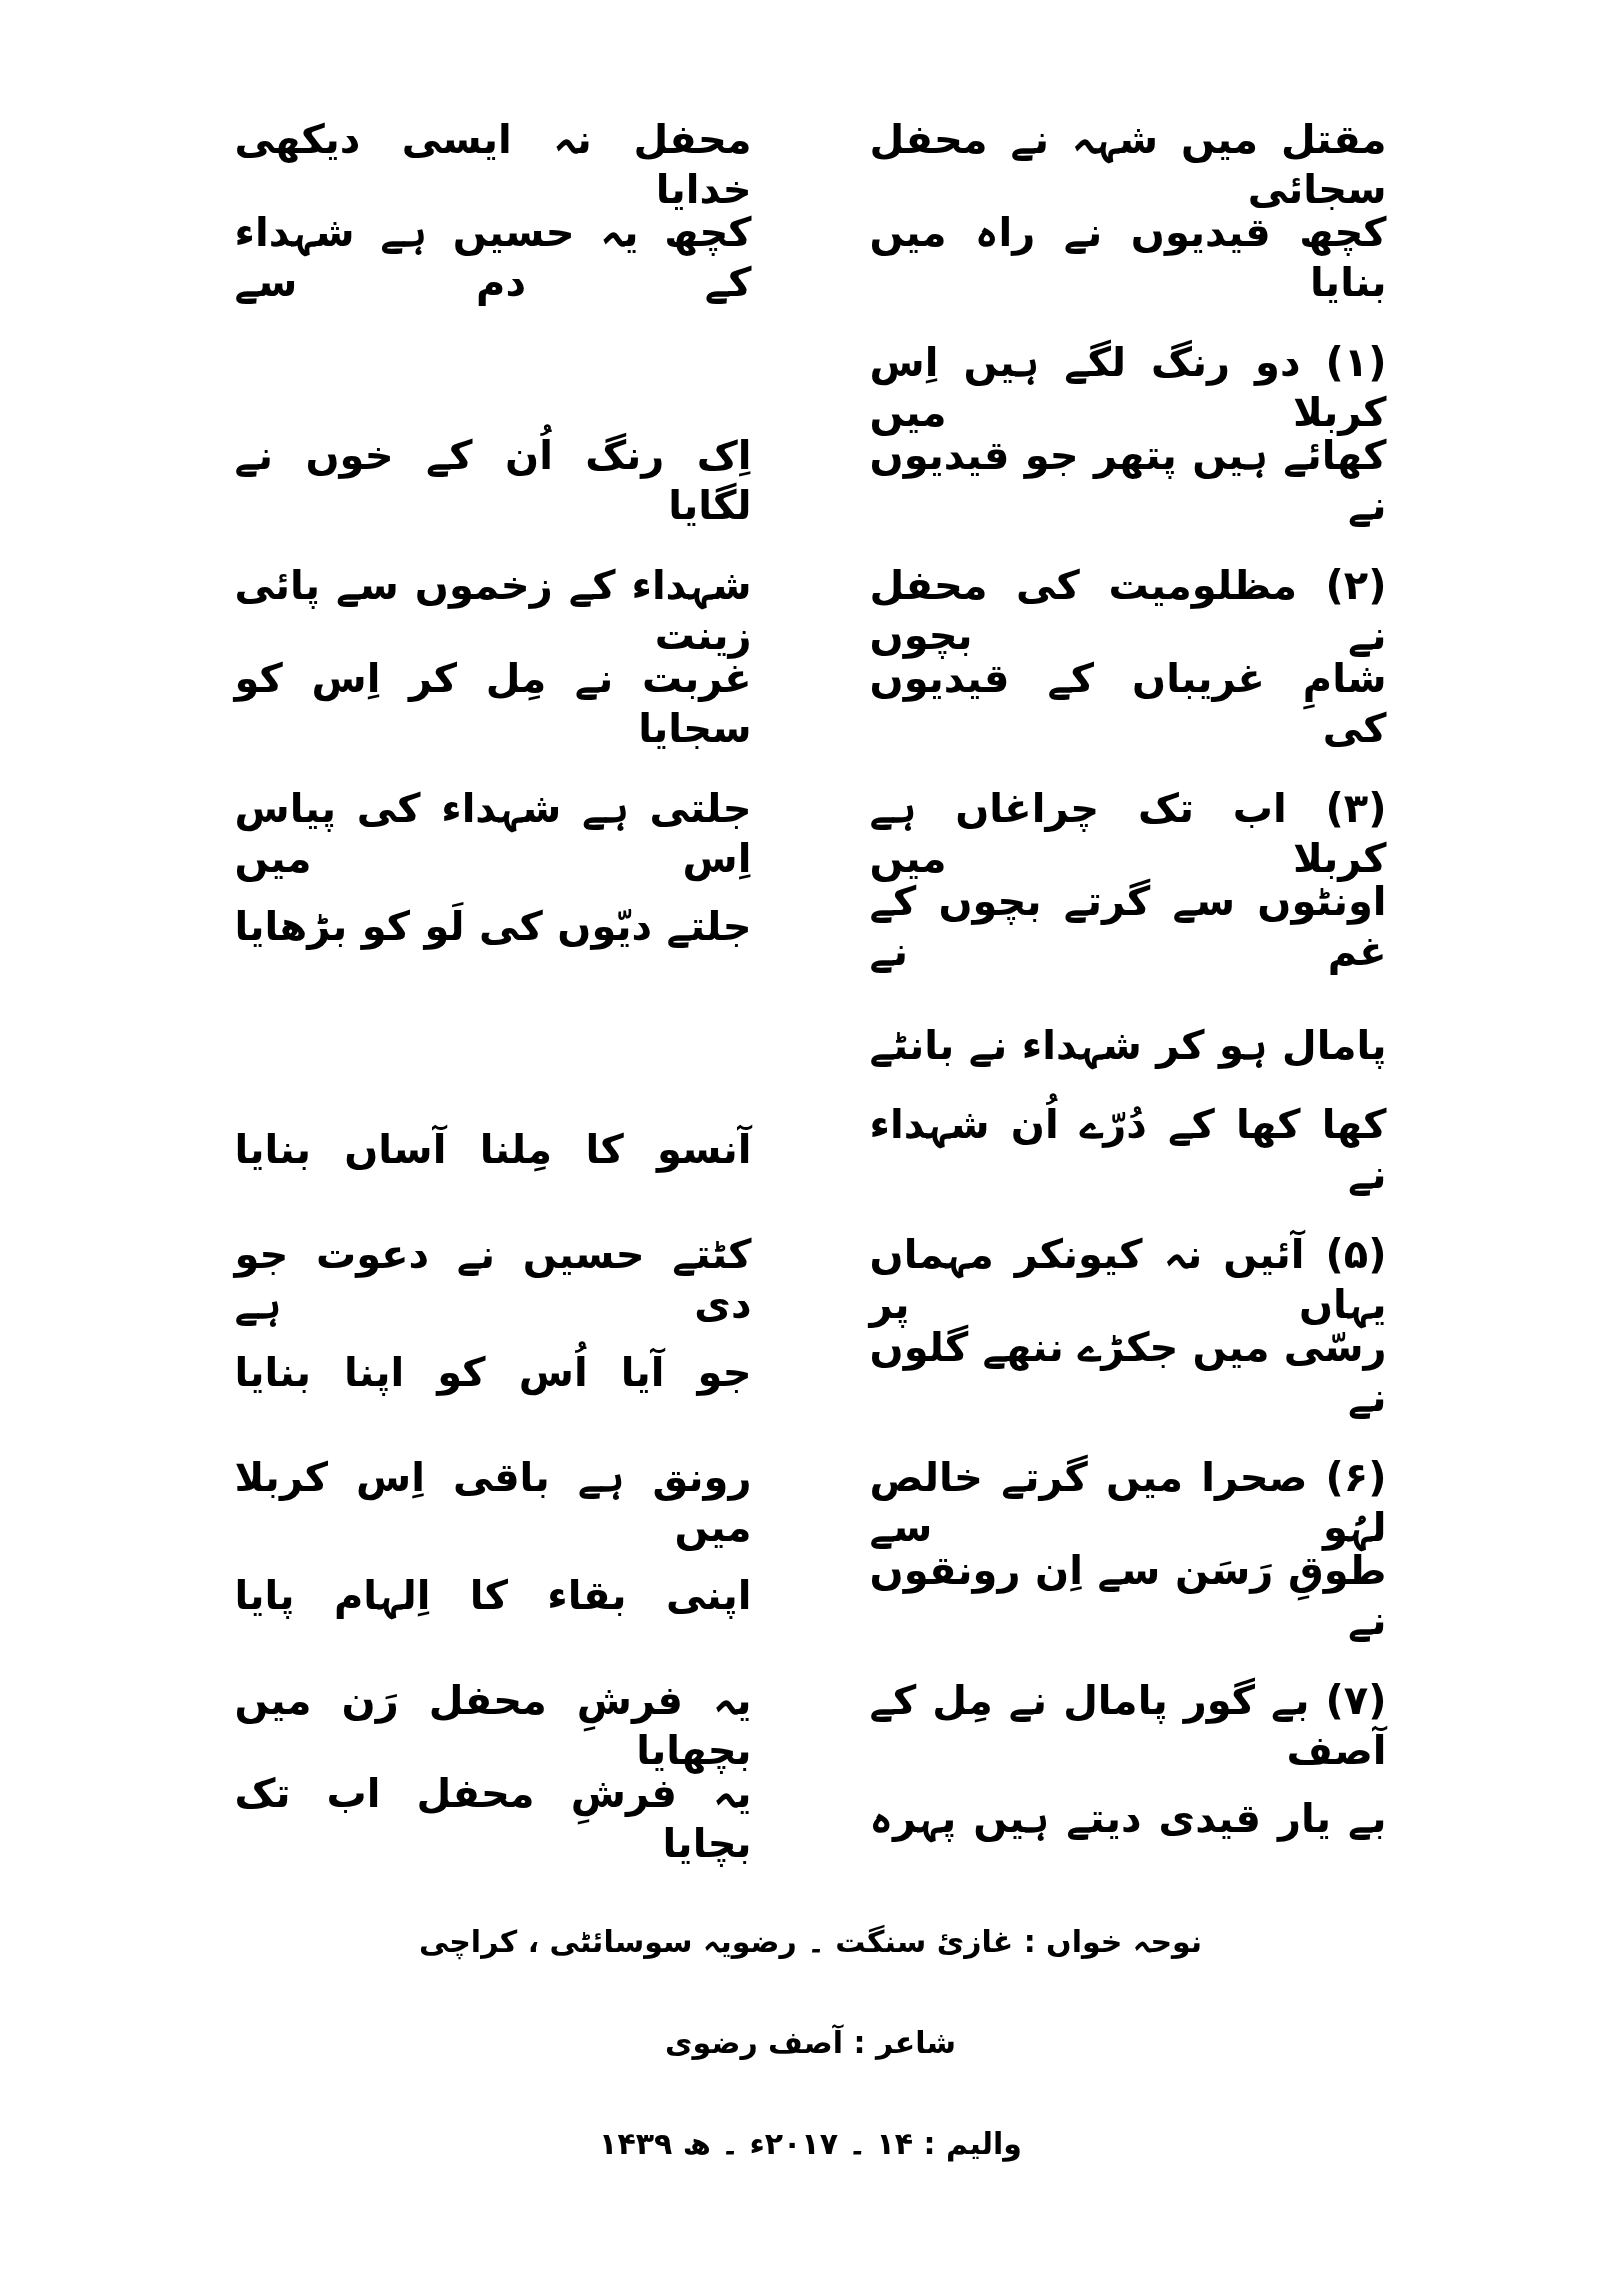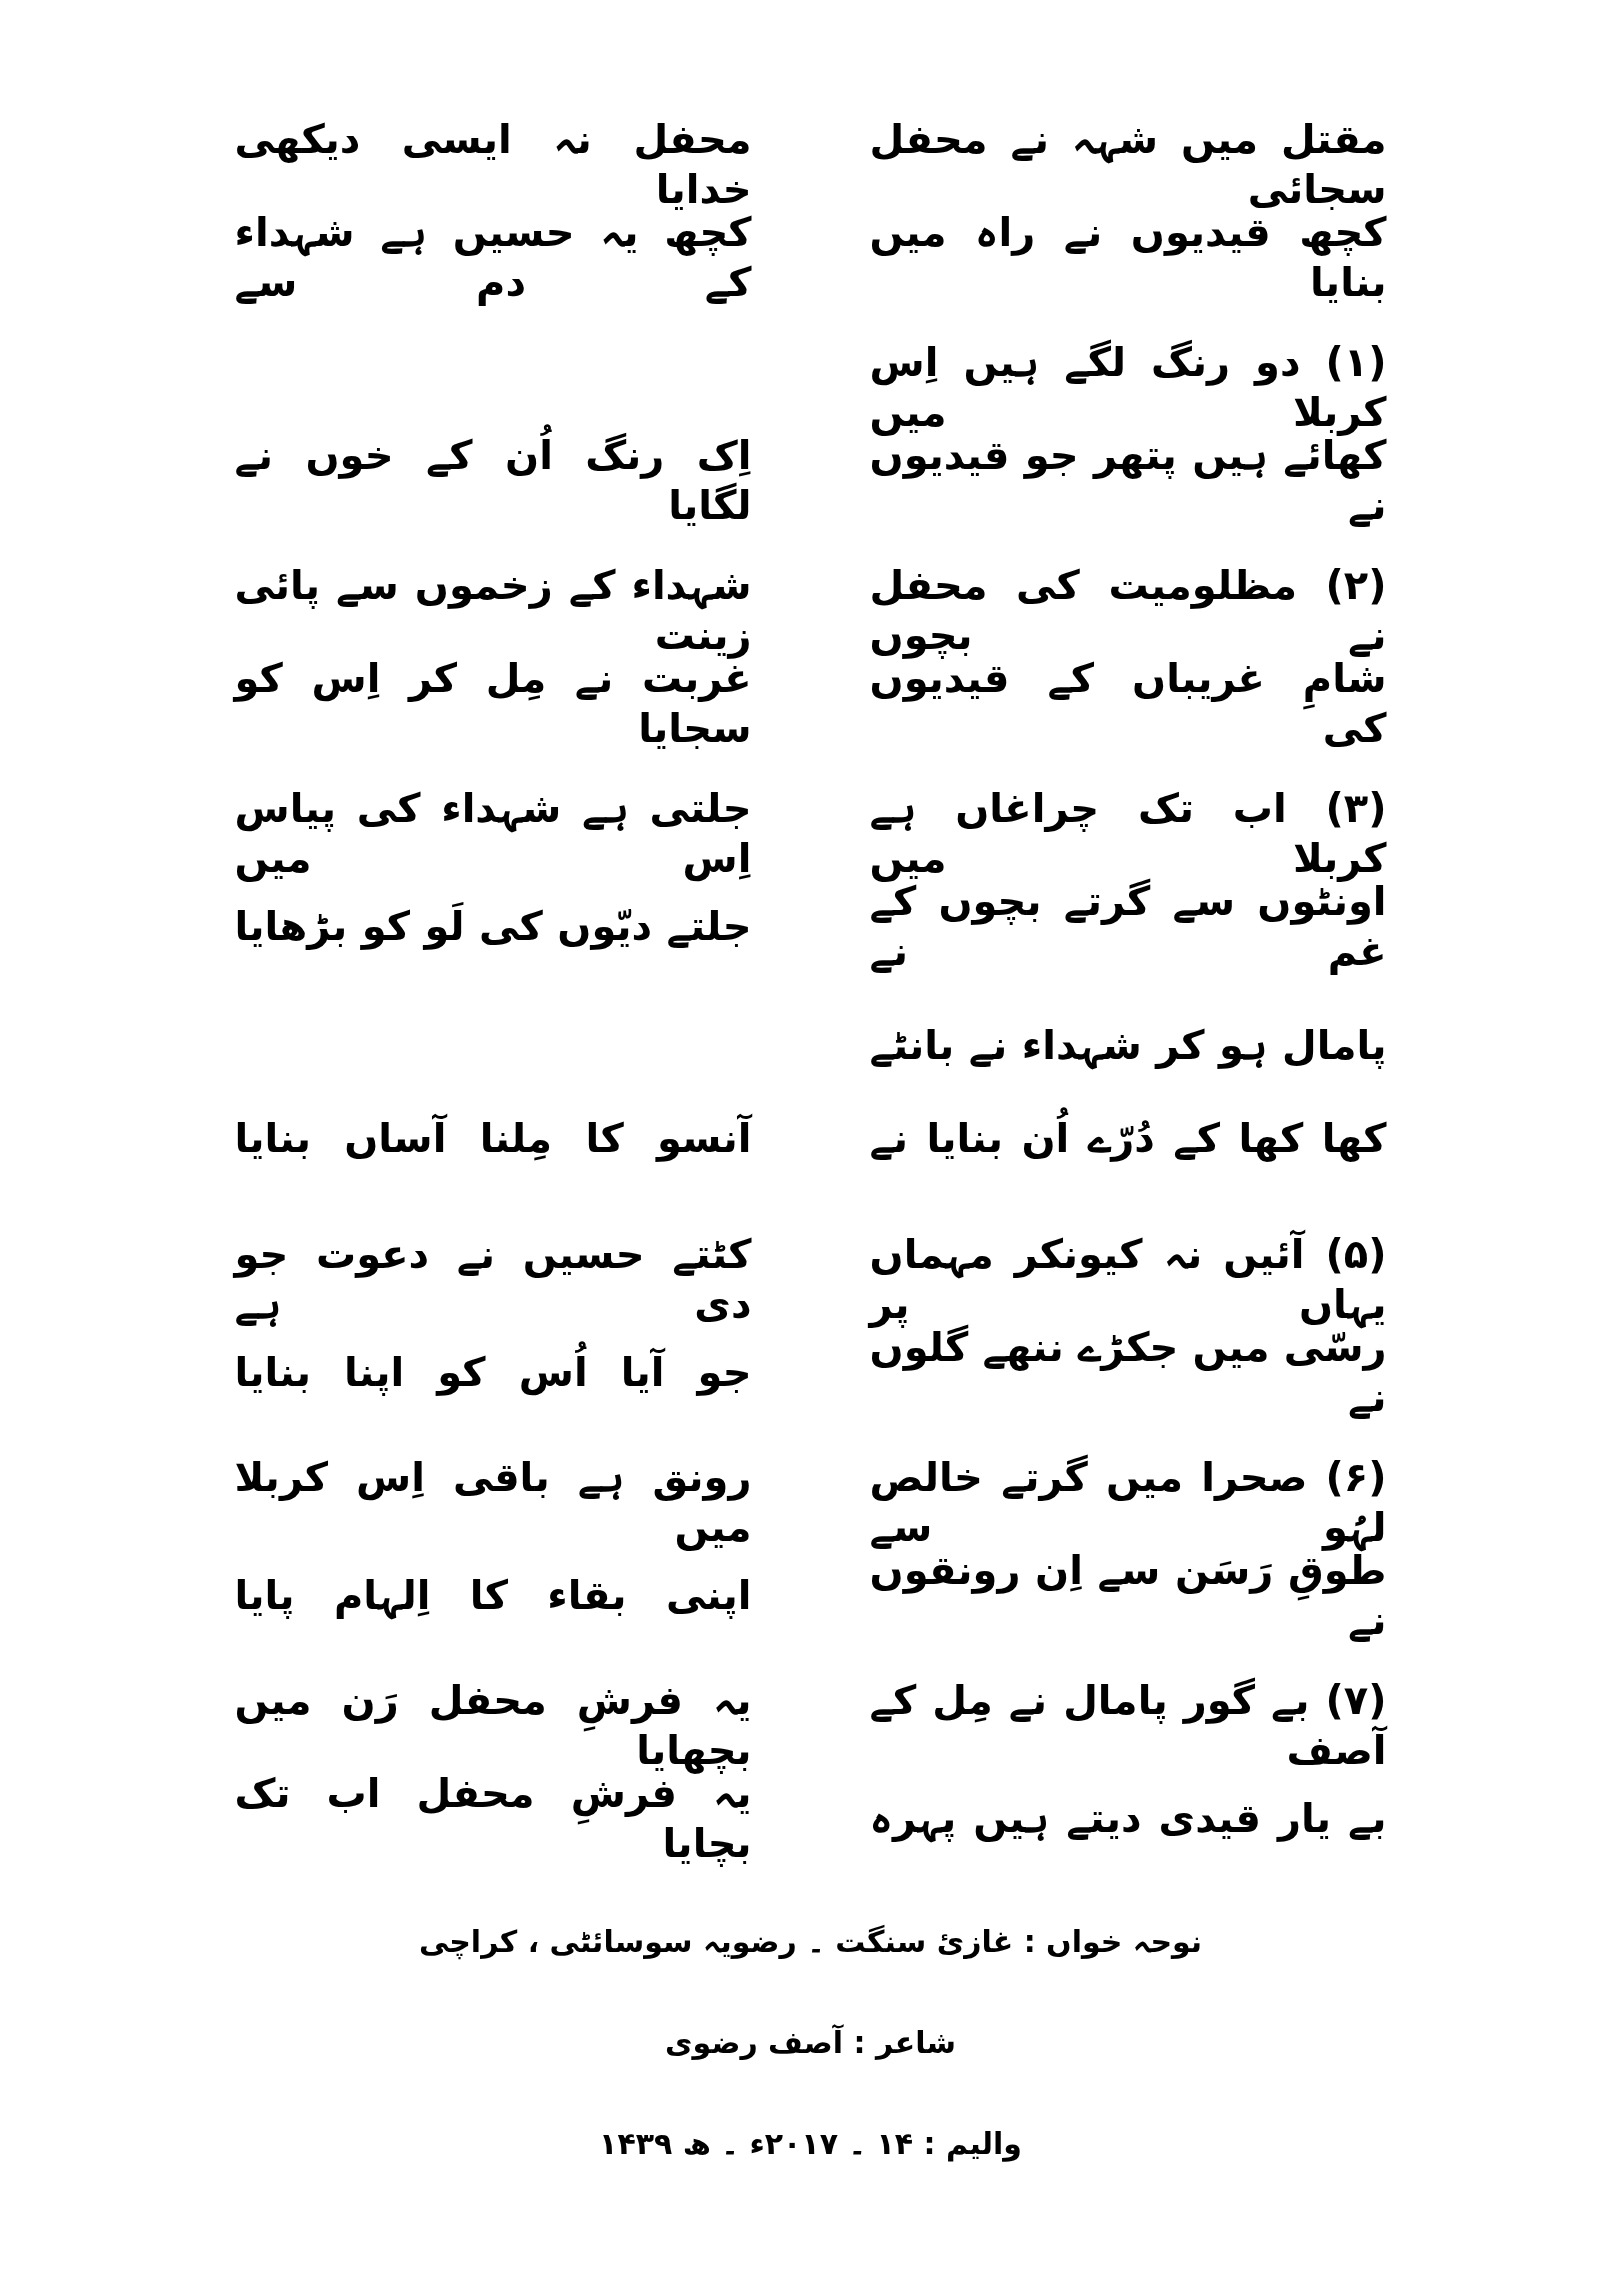--- a/index.html
+++ b/index.html
@@ -102,21 +102,21 @@
         <div class="hemi">اونٹوں سے گرتے بچوں کے غم نے</div>
         <div class="hemi">جلتے دیّوں کی لَو کو بڑھایا</div>
       </div>
     </div>
 
     <div class="couplet">
       <div class="row">
         <div class="hemi">پامال ہو کر شہداء نے بانٹے</div>
       </div>
       <div class="row">
-        <div class="hemi">کھا کھا کے دُرّے اُن بنایا نے</div>
+        <div class="hemi">کھا کھا کے دُرّے اُن شہداء نے</div>
         <div class="hemi">آنسو کا مِلنا آساں بنایا</div>
       </div>
     </div>
 
     <div class="couplet">
       <div class="row">
         <div class="hemi"><span class="num">(۵)</span> <span>آئیں نہ کیونکر مہماں یہاں پر</span></div>
         <div class="hemi">کٹتے حسیں نے دعوت جو دی ہے</div>
       </div>
       <div class="row">

